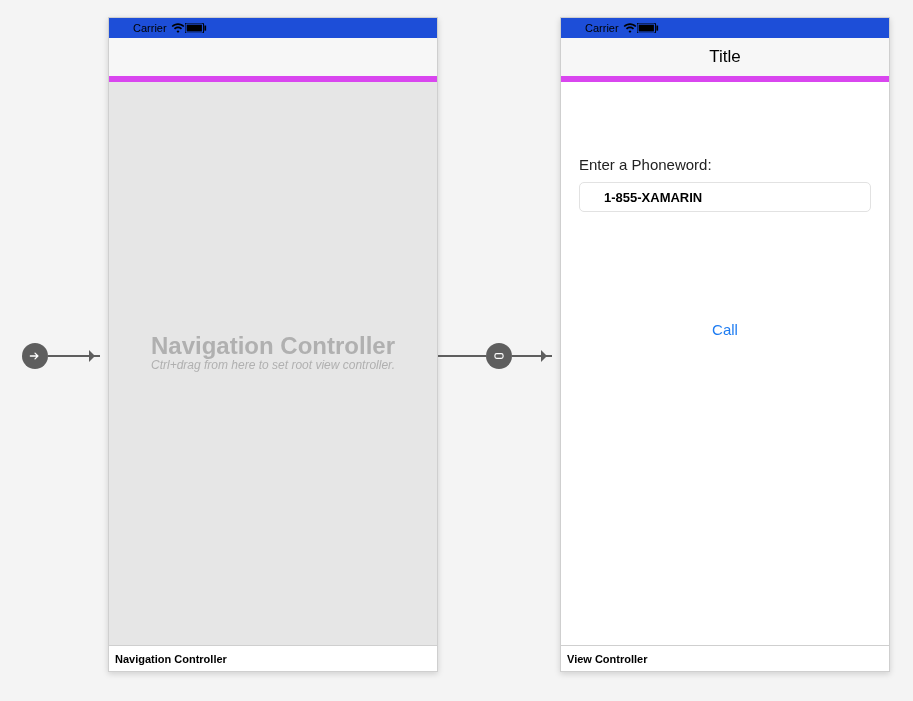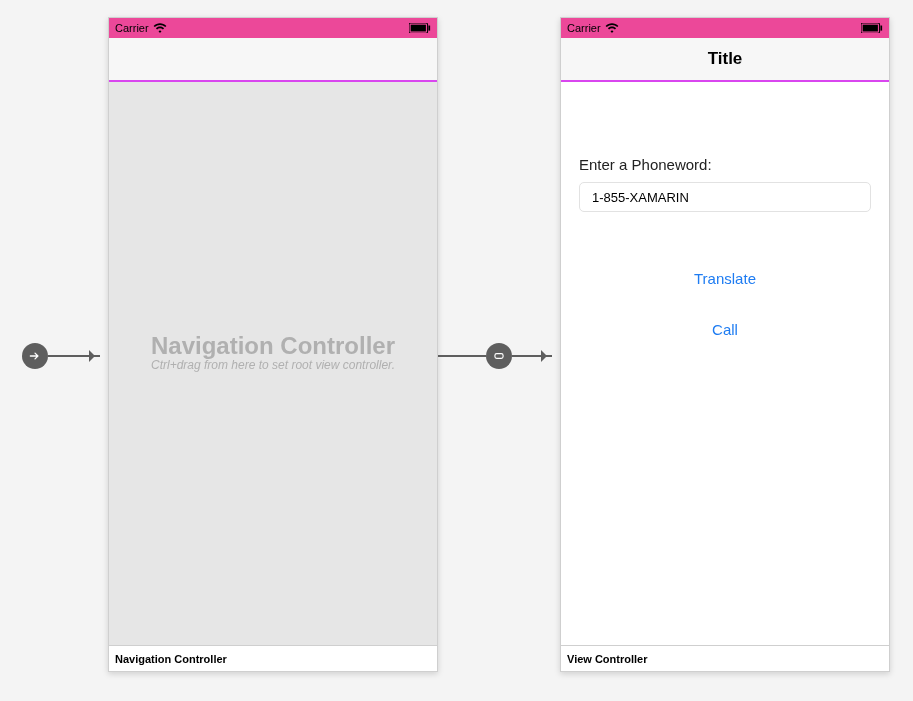--- a/index.html
+++ b/index.html
@@ -26,39 +26,39 @@
     flex-direction: column;
   }
   .scene-left  { left: 108px; top: 17px; }
   .scene-right { left: 560px; top: 17px; }
 
   
   .status-bar {
     height: 20px;
     display: flex;
     align-items: center;
-    padding: 0 6px;
+    padding: 0 24px;
     font-size: 11px;
     color: #000;
-    background: #ec4899;
-    justify-content: space-between;
+    background: #1d4ed8;
+    justify-content: flex-start;
   }
   .status-left { display: flex; align-items: center; gap: 4px; }
   .wifi-icon { width: 14px; height: 10px; display: inline-block; }
   .battery-icon { width: 22px; height: 10px; display: inline-block; }
 
   
   .nav-bar {
     height: 44px;
-    border-bottom: 2px solid #d946ef;
+    border-bottom: 6px solid #d946ef;
     background: #f7f7f7;
     display: flex;
     align-items: center;
     justify-content: center;
-    font-weight: 700;
+    font-weight: 400;
     font-size: 17px;
   }
   .nav-bar.empty { background: #f7f7f7; }
 
   
   .content {
     flex: 1;
     background: #fff;
     position: relative;
   }
@@ -107,22 +107,23 @@
   }
   .text-field {
     position: absolute;
     left: 18px;
     right: 18px;
     top: 100px;
     height: 30px;
     border: 1px solid #e2e2e2;
     border-radius: 5px;
     font-size: 13px;
-    padding: 0 12px;
+    padding: 0 24px;
     background: #fff;
+    font-weight: bold;
   }
   .ios-button {
     position: absolute;
     width: 100%;
     text-align: center;
     color: #1e7cf2;
     font-size: 15px;
     background: none;
     border: none;
     cursor: pointer;
@@ -220,21 +221,20 @@
     </span>
   </div>
 
   <div class="nav-bar">
     <span>Title</span>
   </div>
 
   <div class="content">
     <div class="field-label">Enter a Phoneword:</div>
     <input class="text-field" type="text" value="1-855-XAMARIN" style="">
-    <button class="ios-button btn-translate">Translate</button>
     <button class="ios-button btn-call">Call</button>
   </div>
 
   <div class="footer">View Controller</div>
 </div>
 
 <div class="dot dot-entry">
   <svg viewBox="0 0 24 24">
       <path d="M4 12h12m-4-5 5 5-5 5" stroke="#fff" stroke-width="2.2" fill="none" stroke-linecap="round" stroke-linejoin="round"></path>
     </svg>

